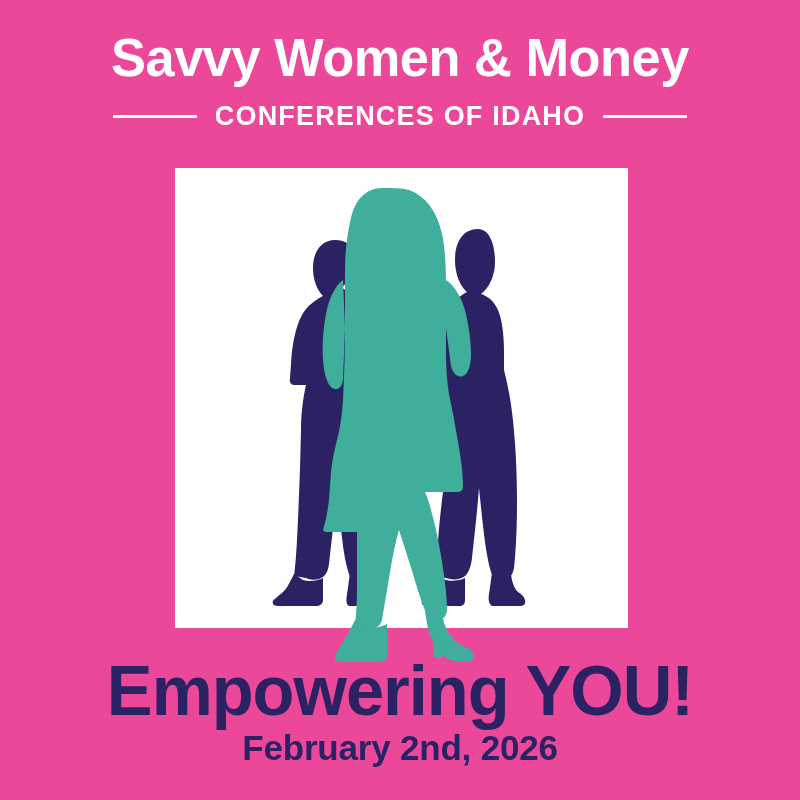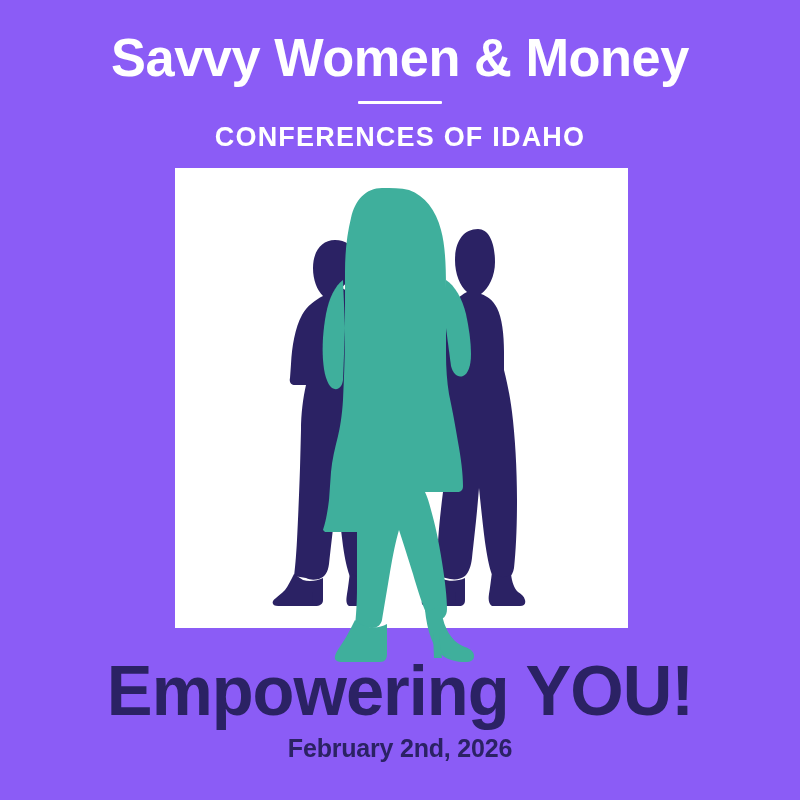--- a/index.html
+++ b/index.html
@@ -4,21 +4,21 @@
 <style>
   html, body {
     margin: 0;
     padding: 0;
     background: #ffffff;
   }
   #poster {
     position: relative;
     width: 800px;
     height: 800px;
-    background: #8b5cf6;
+    background: #ec4899;
     overflow: hidden;
     font-family: "Liberation Sans", sans-serif;
     text-decoration: underline;
     -webkit-font-smoothing: antialiased;
   }
 
   
   #header-block {
     position: absolute;
     top: 0;
@@ -43,21 +43,20 @@
   }
   #subtitle-row {
     position: absolute;
     top: 101px;
     left: 0;
     width: 800px;
     display: flex;
     align-items: center;
     justify-content: center;
     gap: 18px;
-    flex-direction: column;
   }
   .rule {
     height: 3px;
     width: 84px;
     background: #ffffff;
     border-radius: 1px;
     flex: 0 0 auto;
   }
   #subtitle-text {
     color: #ffffff;
@@ -116,21 +115,21 @@
   }
   #date-text {
     position: absolute;
     top: 76px;
     left: 0;
     width: 800px;
     text-align: center;
     color: #2B2264;
     font-family: "Liberation Sans", sans-serif;
     font-weight: 700;
-    font-size: 25px;
+    font-size: 35px;
     line-height: 40px;
     letter-spacing: -0.2px;
     white-space: nowrap;
   }
 </style>
 </head>
 <body>
 
 <div id="poster">
 

